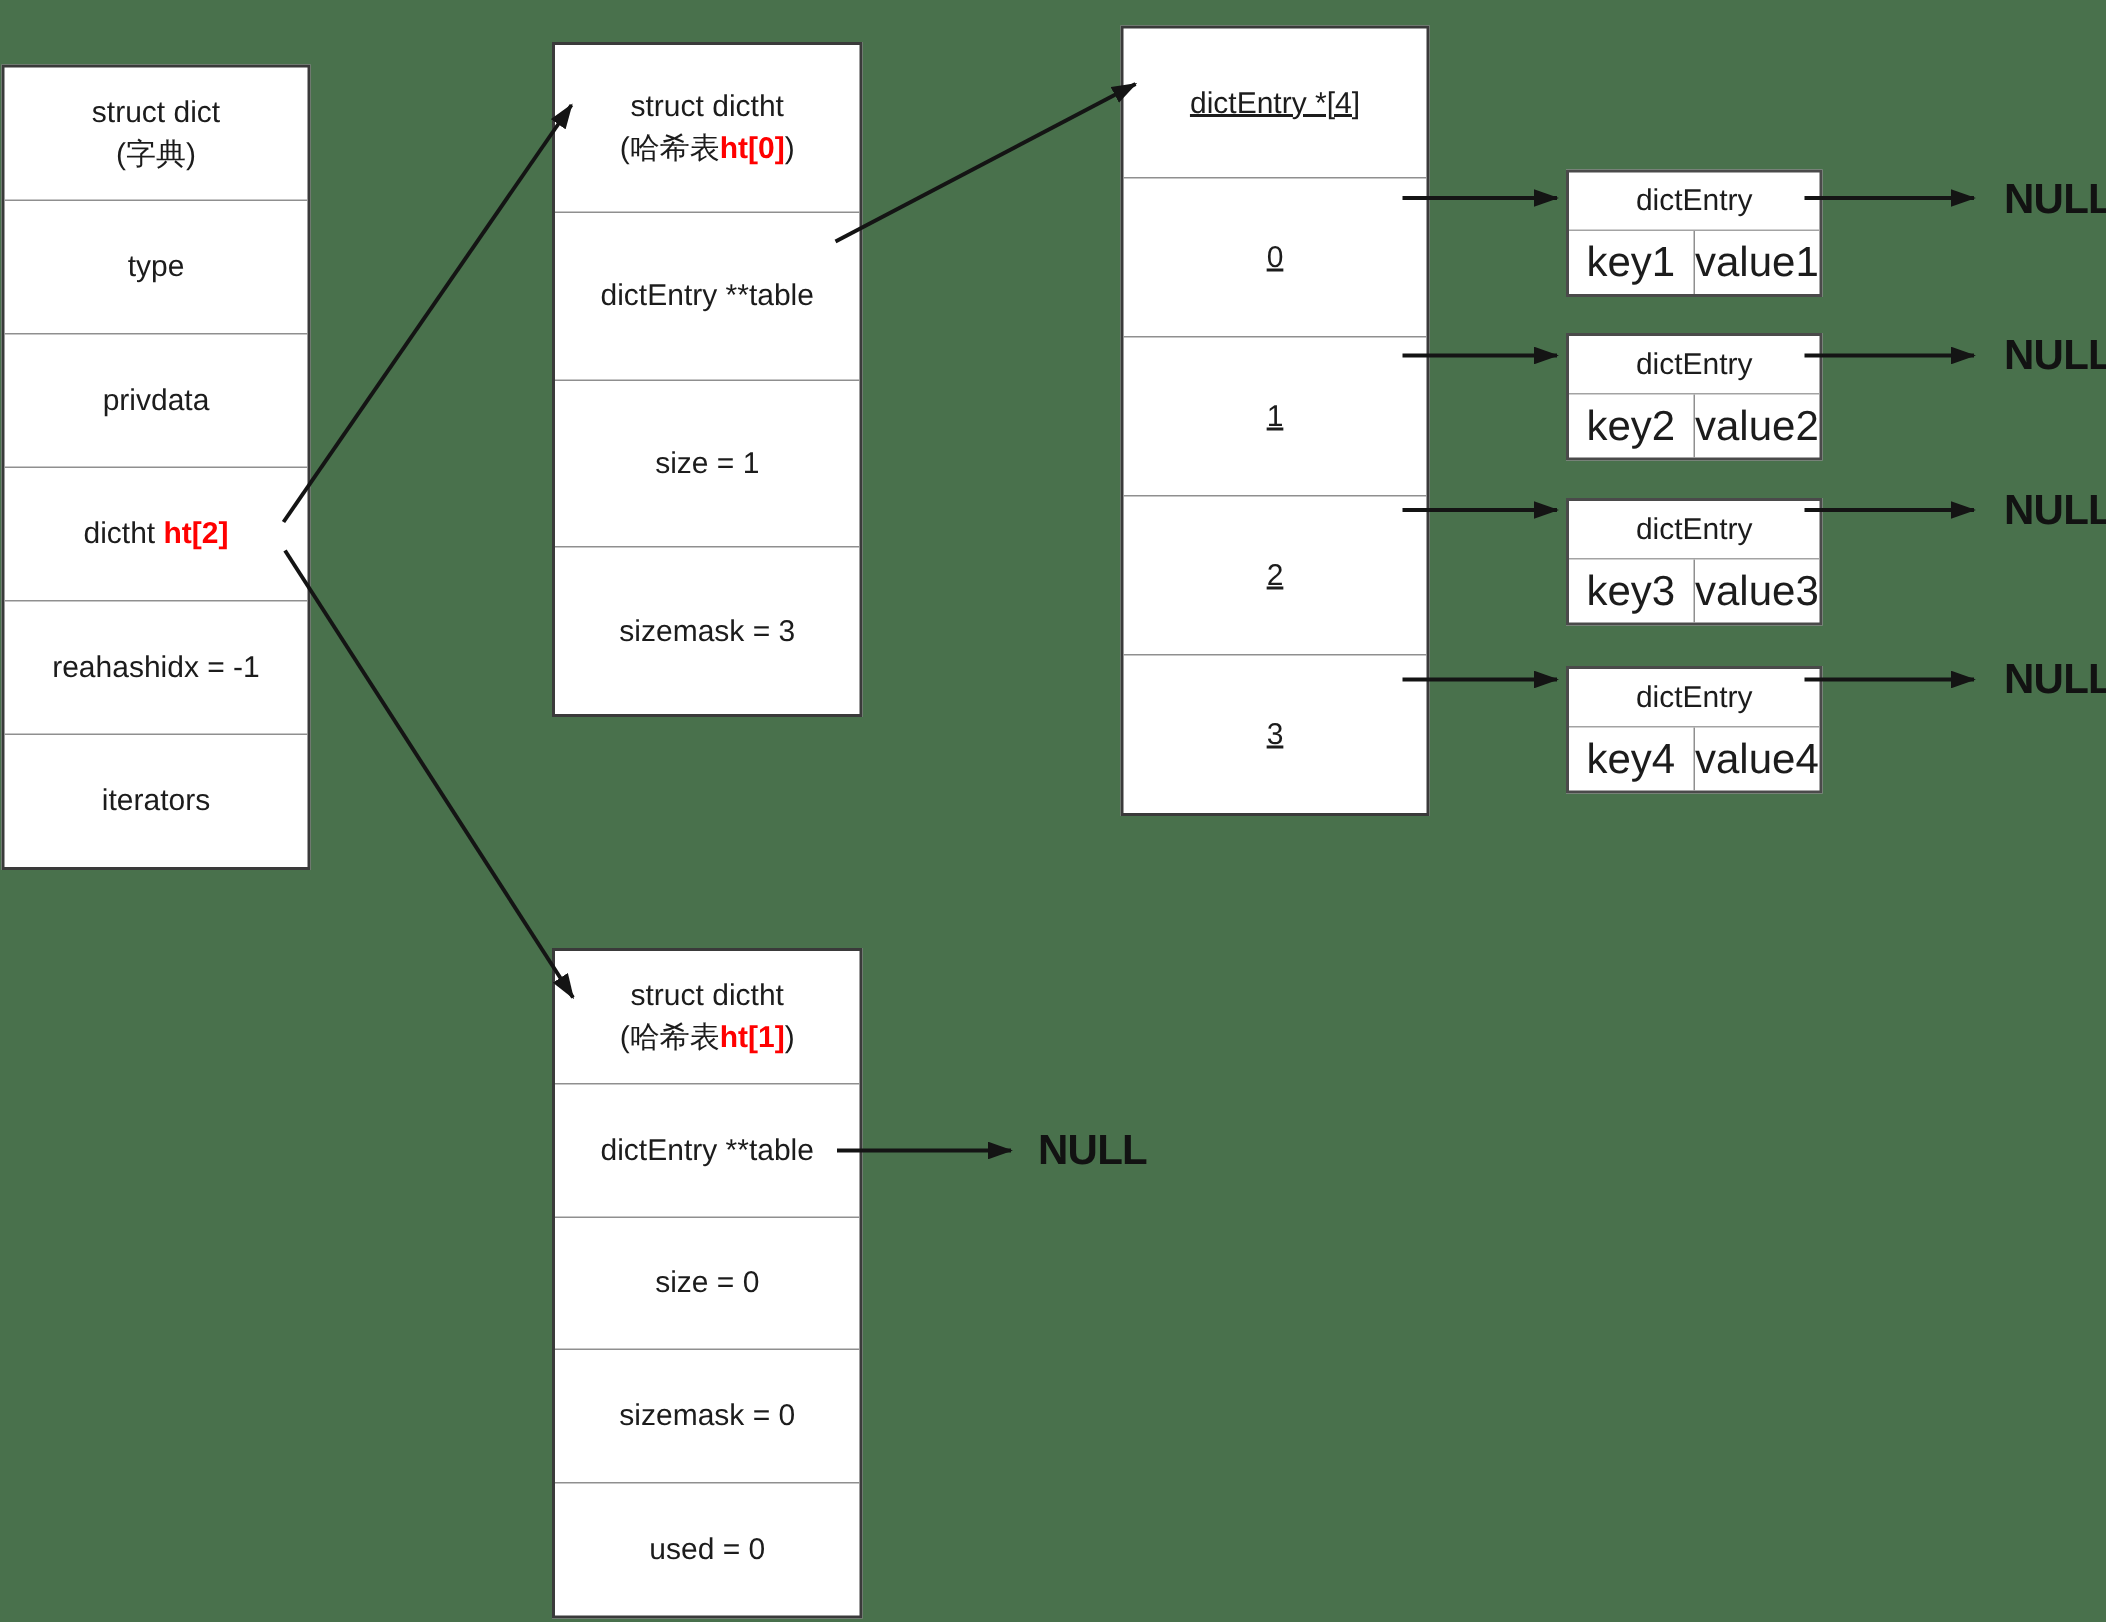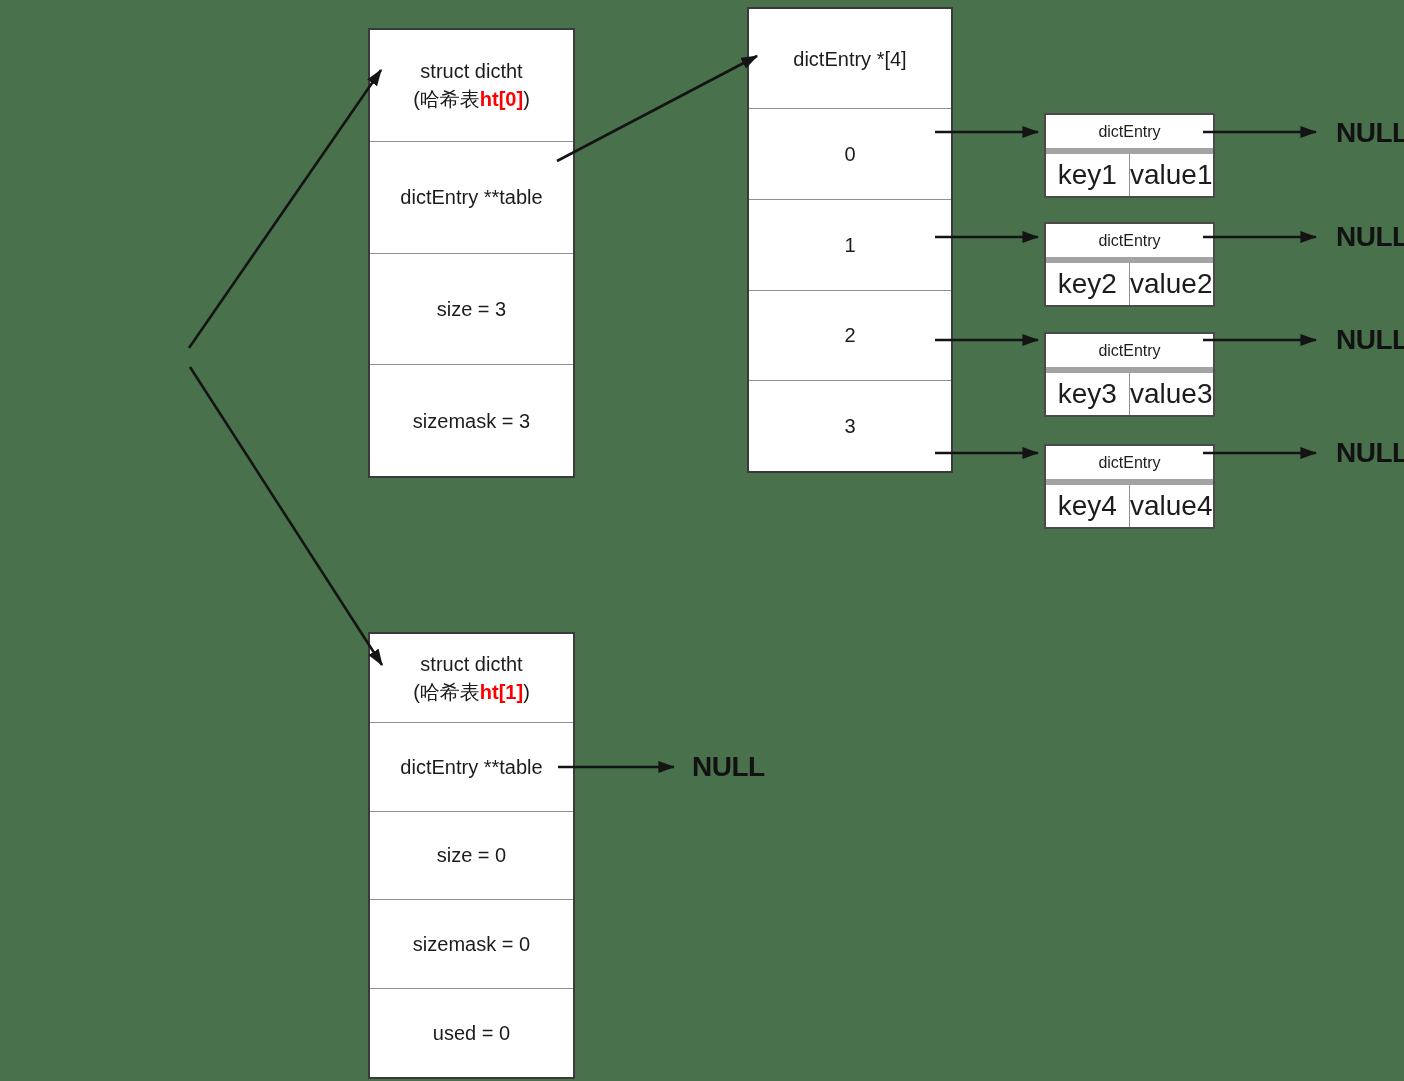--- a/index.html
+++ b/index.html
@@ -37,42 +37,43 @@
   .red-plain { color: #ff0000; }
 
   
   .dict-box  { left: 1px;   top: 43px;  width: 206px; height: 537px; }
   
   .ht0-box   { left: 368px; top: 28px;  width: 207px; height: 450px; }
   
   .ht1-box   { left: 368px; top: 632px; width: 207px; height: 447px; }
   
   .array-box {
-    left: 747px; top: 7px; width: 206px; height: 466px;
+    left: 747px; top: 17px; width: 206px; height: 527px;
     display: grid;
     grid-template-rows: 99px repeat(4, 1fr);
+    text-decoration: underline;
   }
   .array-box .row { flex: none; }
 
   
   .entry {
     position: absolute;
     left: 1044px;
     width: 171px;
     height: 85px;
     background: #ffffff;
     border: 2px solid #4a4a4a;
     box-sizing: border-box;
     display: grid;
     grid-template-rows: 39px 1fr;
   }
   .entry-header {
     display: flex; align-items: center; justify-content: center;
-    border-bottom: 6px solid #a3a3a3;
-    font-size: 16px;
+    border-bottom: 1px solid #a3a3a3;
+    font-size: 20px;
   }
   .entry-cells { display: grid; grid-template-columns: 1fr 1fr; }
   .entry-cell  {
     display: flex; align-items: center; justify-content: center;
     font-size: 28px;
   }
   .entry-cell.key { border-right: 1px solid #8f8f8f; }
 
   .entry-1 { top: 113px; }
   .entry-2 { top: 222px; }
@@ -99,30 +100,45 @@
     left: 0; top: 0;
     width: 1404px; height: 1081px;
     pointer-events: none;
   }
 </style>
 </head>
 <body>
 
 <div class="canvas">
 
+  <div class="box dict-box">
+    <div class="row">
+      <div>struct dict</div>
+      <div>(字典)</div>
+    </div>
+    <div class="row">type</div>
+    <div class="row">privdata</div>
+    <div class="row">
+      <div>
+        <span>dictht </span><span class="red">ht[2]</span>
+      </div>
+    </div>
+    <div class="row">reahashidx = -1</div>
+    <div class="row">iterators</div>
+  </div>
 
   <div class="box ht0-box">
     <div class="row">
       <div>struct dictht</div>
       <div>
         <span>(哈希表</span><span class="red">ht[0]</span><span>)</span>
       </div>
     </div>
     <div class="row">dictEntry **table</div>
-    <div class="row">size = 3</div>
+    <div class="row">size = 1</div>
     <div class="row">sizemask = 3</div>
   </div>
 
   <div class="box ht1-box">
     <div class="row">
       <div>struct dictht</div>
       <div>
         <span>(哈希表</span><span class="red">ht[1]</span><span>)</span>
       </div>
     </div>

